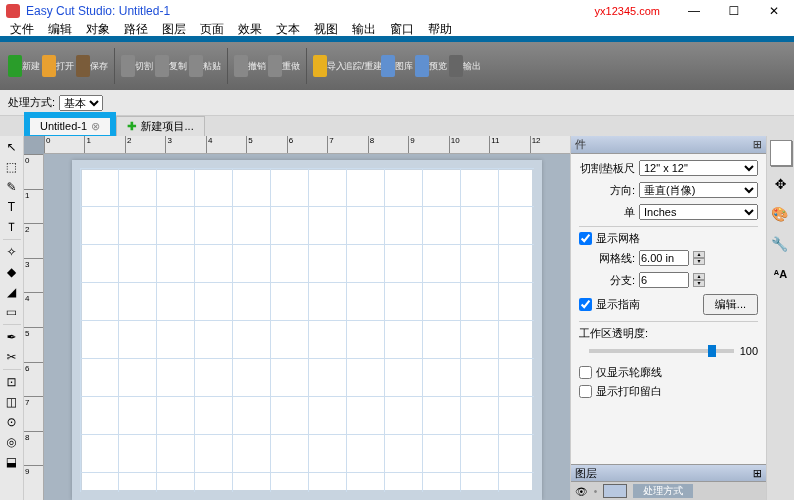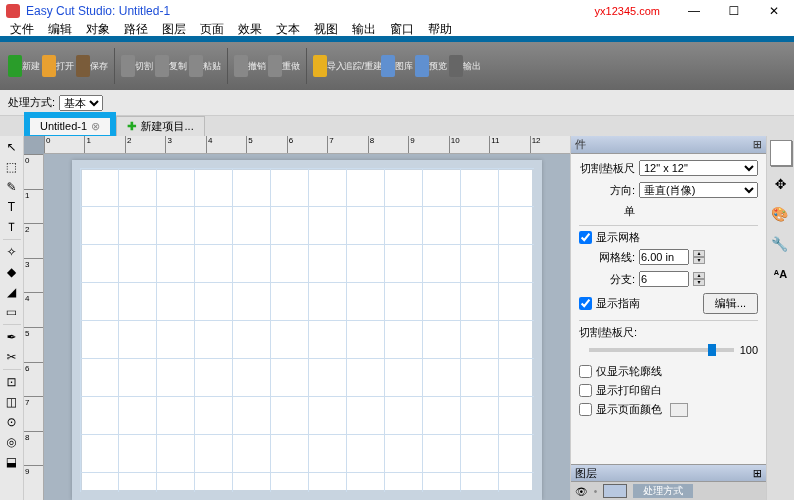--- a/index.html
+++ b/index.html
@@ -246,20 +246,21 @@
       <div class="prow">
         <label>切割垫板尺</label>
         <select><option>12" x 12"</option></select>
       </div>
       <div class="prow">
         <label>方向:</label>
         <select><option>垂直(肖像)</option></select>
       </div>
       <div class="prow">
         <label>单</label>
+        <select><option>Inches</option></select>
       </div>
       <div class="psep"></div>
       <div class="pchk">
         <input type="checkbox" checked="" style="">
         <span>显示网格</span>
       </div>
       <div class="prow">
         <label>网格线:</label>
         <input type="text" value="6.00 in" style="">
         <div class="spin">
@@ -274,40 +275,35 @@
             <span>▴</span>
             <span>▾</span>
           </div>
       </div>
       <div class="prow">
         <input type="checkbox" checked="" style="">
         <span style="flex:1">显示指南</span>
         <button class="pbtn">编辑...</button>
       </div>
       <div class="psep"></div>
-      <div>切割垫板尺:</div>
+      <div>工作区透明度:</div>
       <div class="opacityslider">
         <div class="slider">
             <div class="thumb"></div>
           </div>
         <span>100</span>
       </div>
       <div class="pchk">
           <input type="checkbox" style="">
           <span>仅显示轮廓线</span>
         </div>
       <div class="pchk">
           <input type="checkbox" style="">
           <span>显示打印留白</span>
         </div>
-      <div class="pchk">
-          <input type="checkbox" style="">
-          <span>显示页面颜色</span>
-          <span class="swatch"></span>
-        </div>
     </div>
     <div class="layerhdr">
       <span>图层</span>
       <span class="collapse" style="margin-left:auto">⊞</span>
     </div>
     <div class="layerctrl">
       <span>👁</span>
       <span style="color:#888">•</span>
       <div class="laythumb"></div>
       <span class="layerlabel">处理方式</span>

